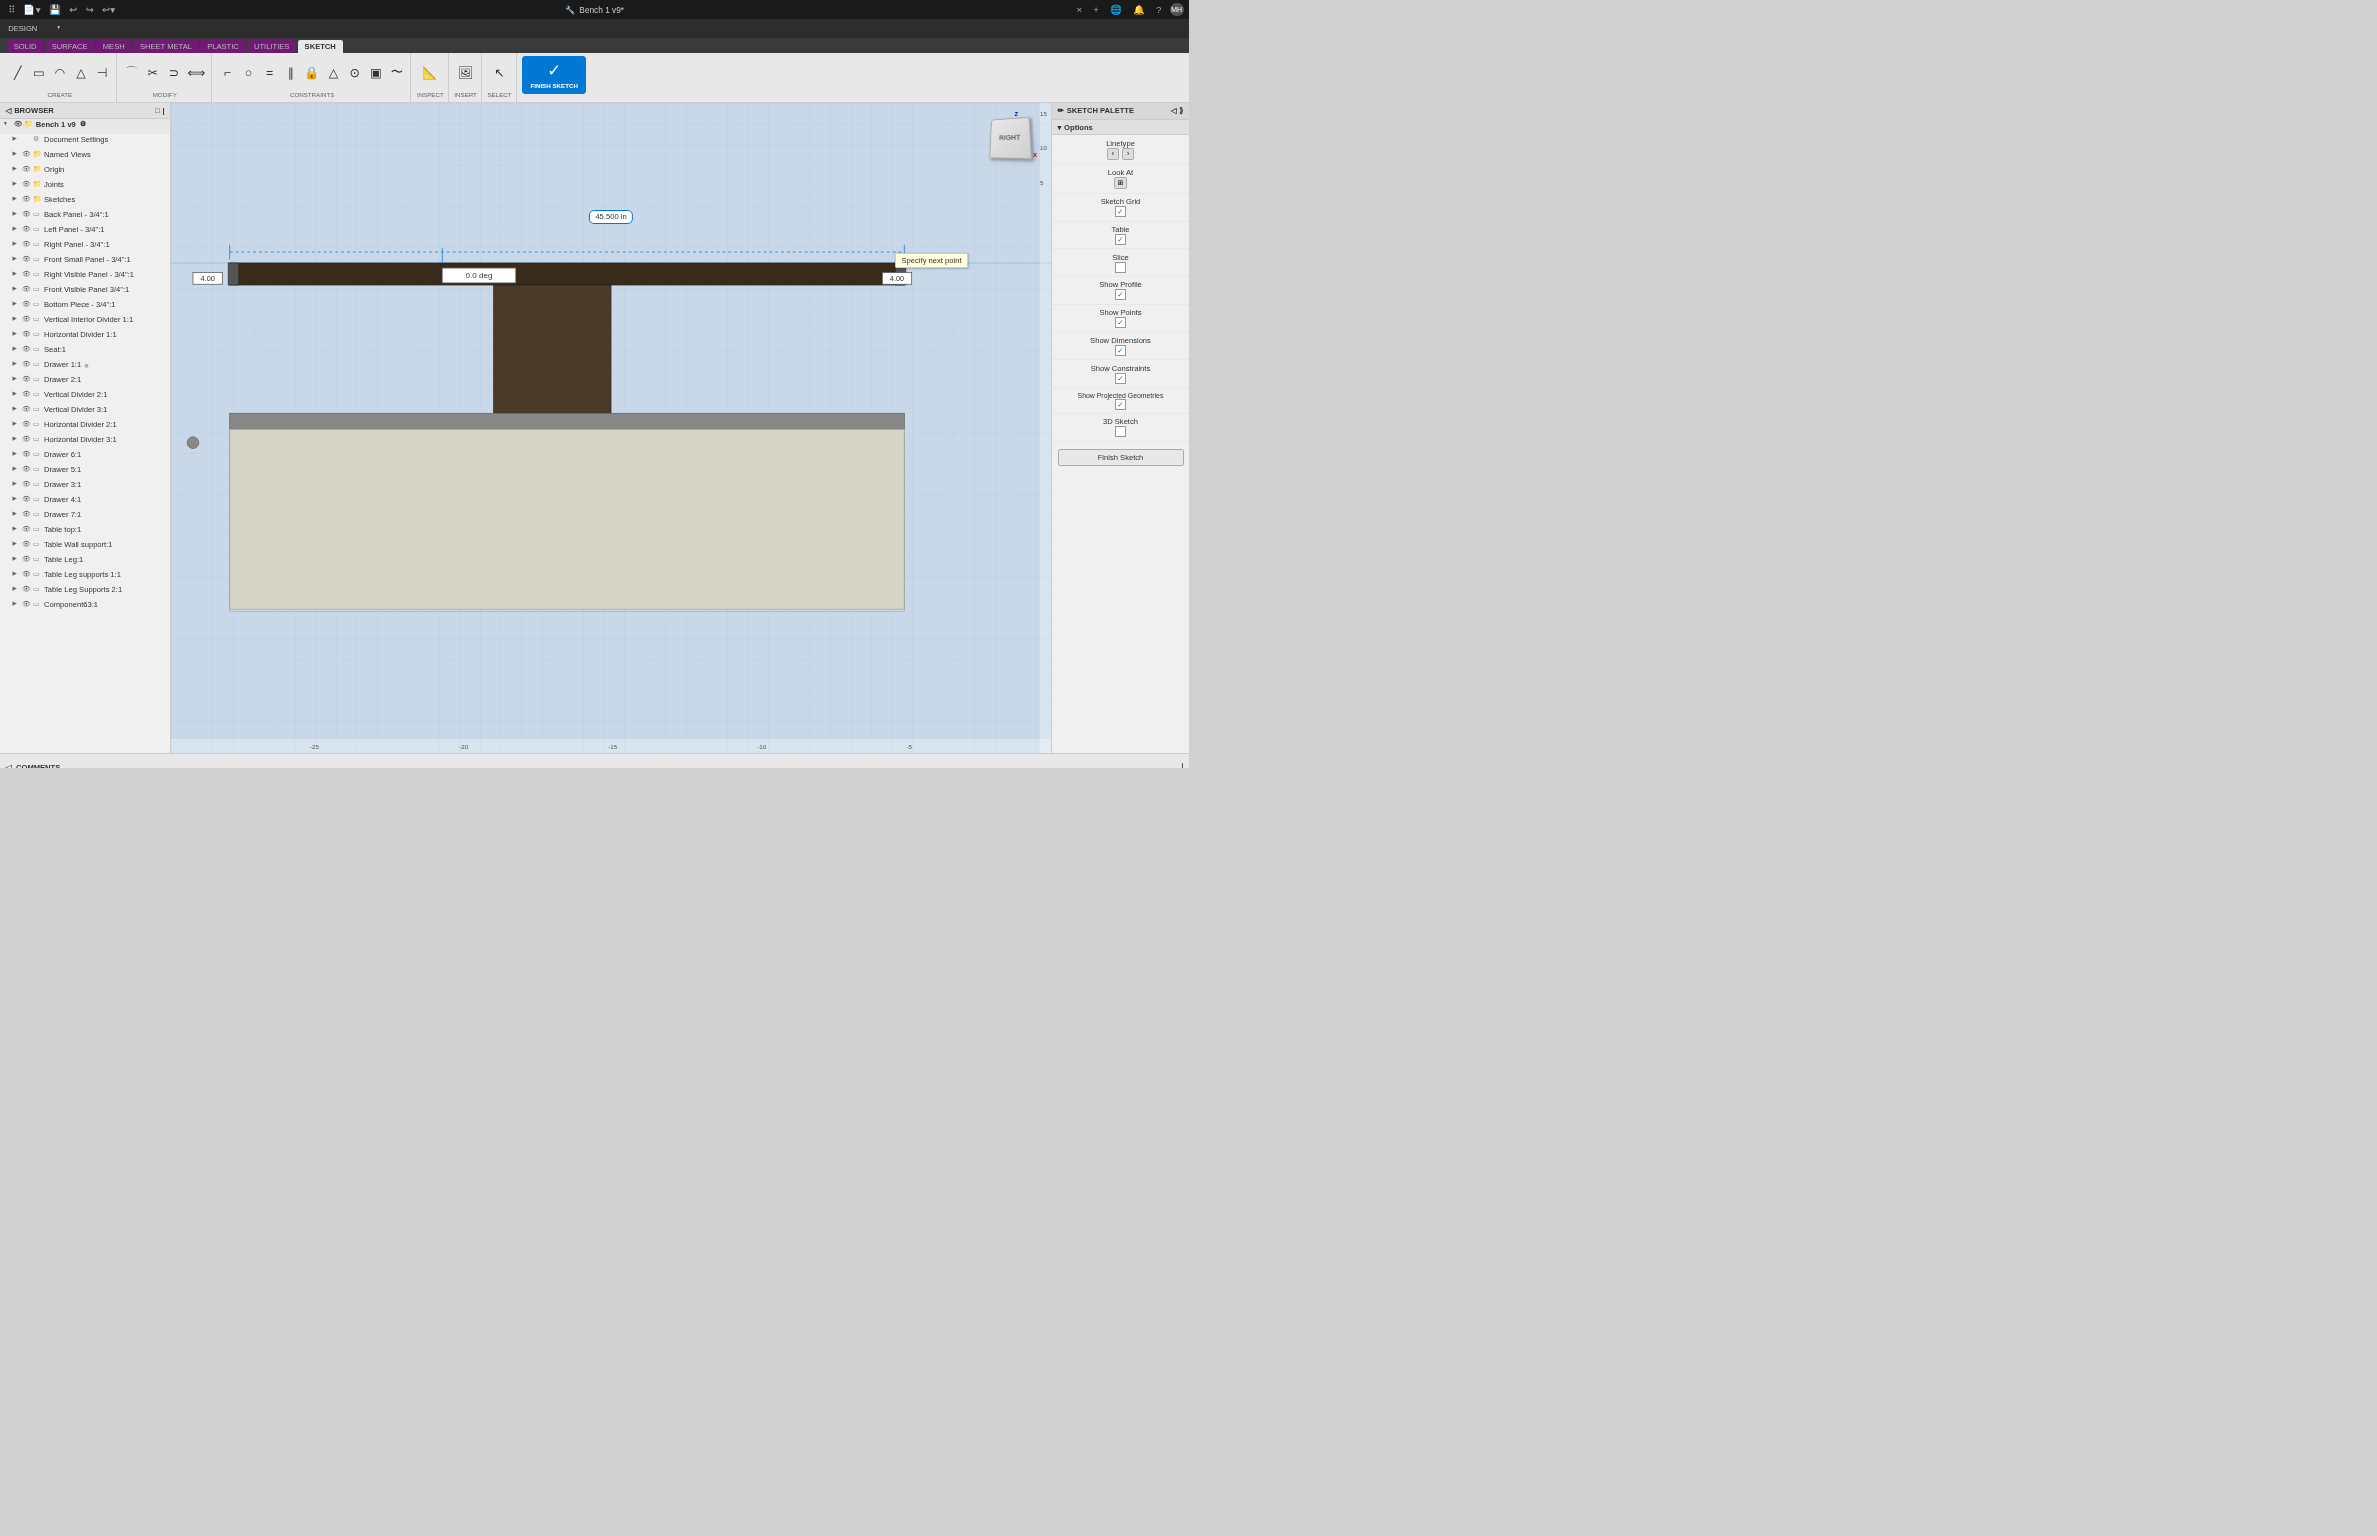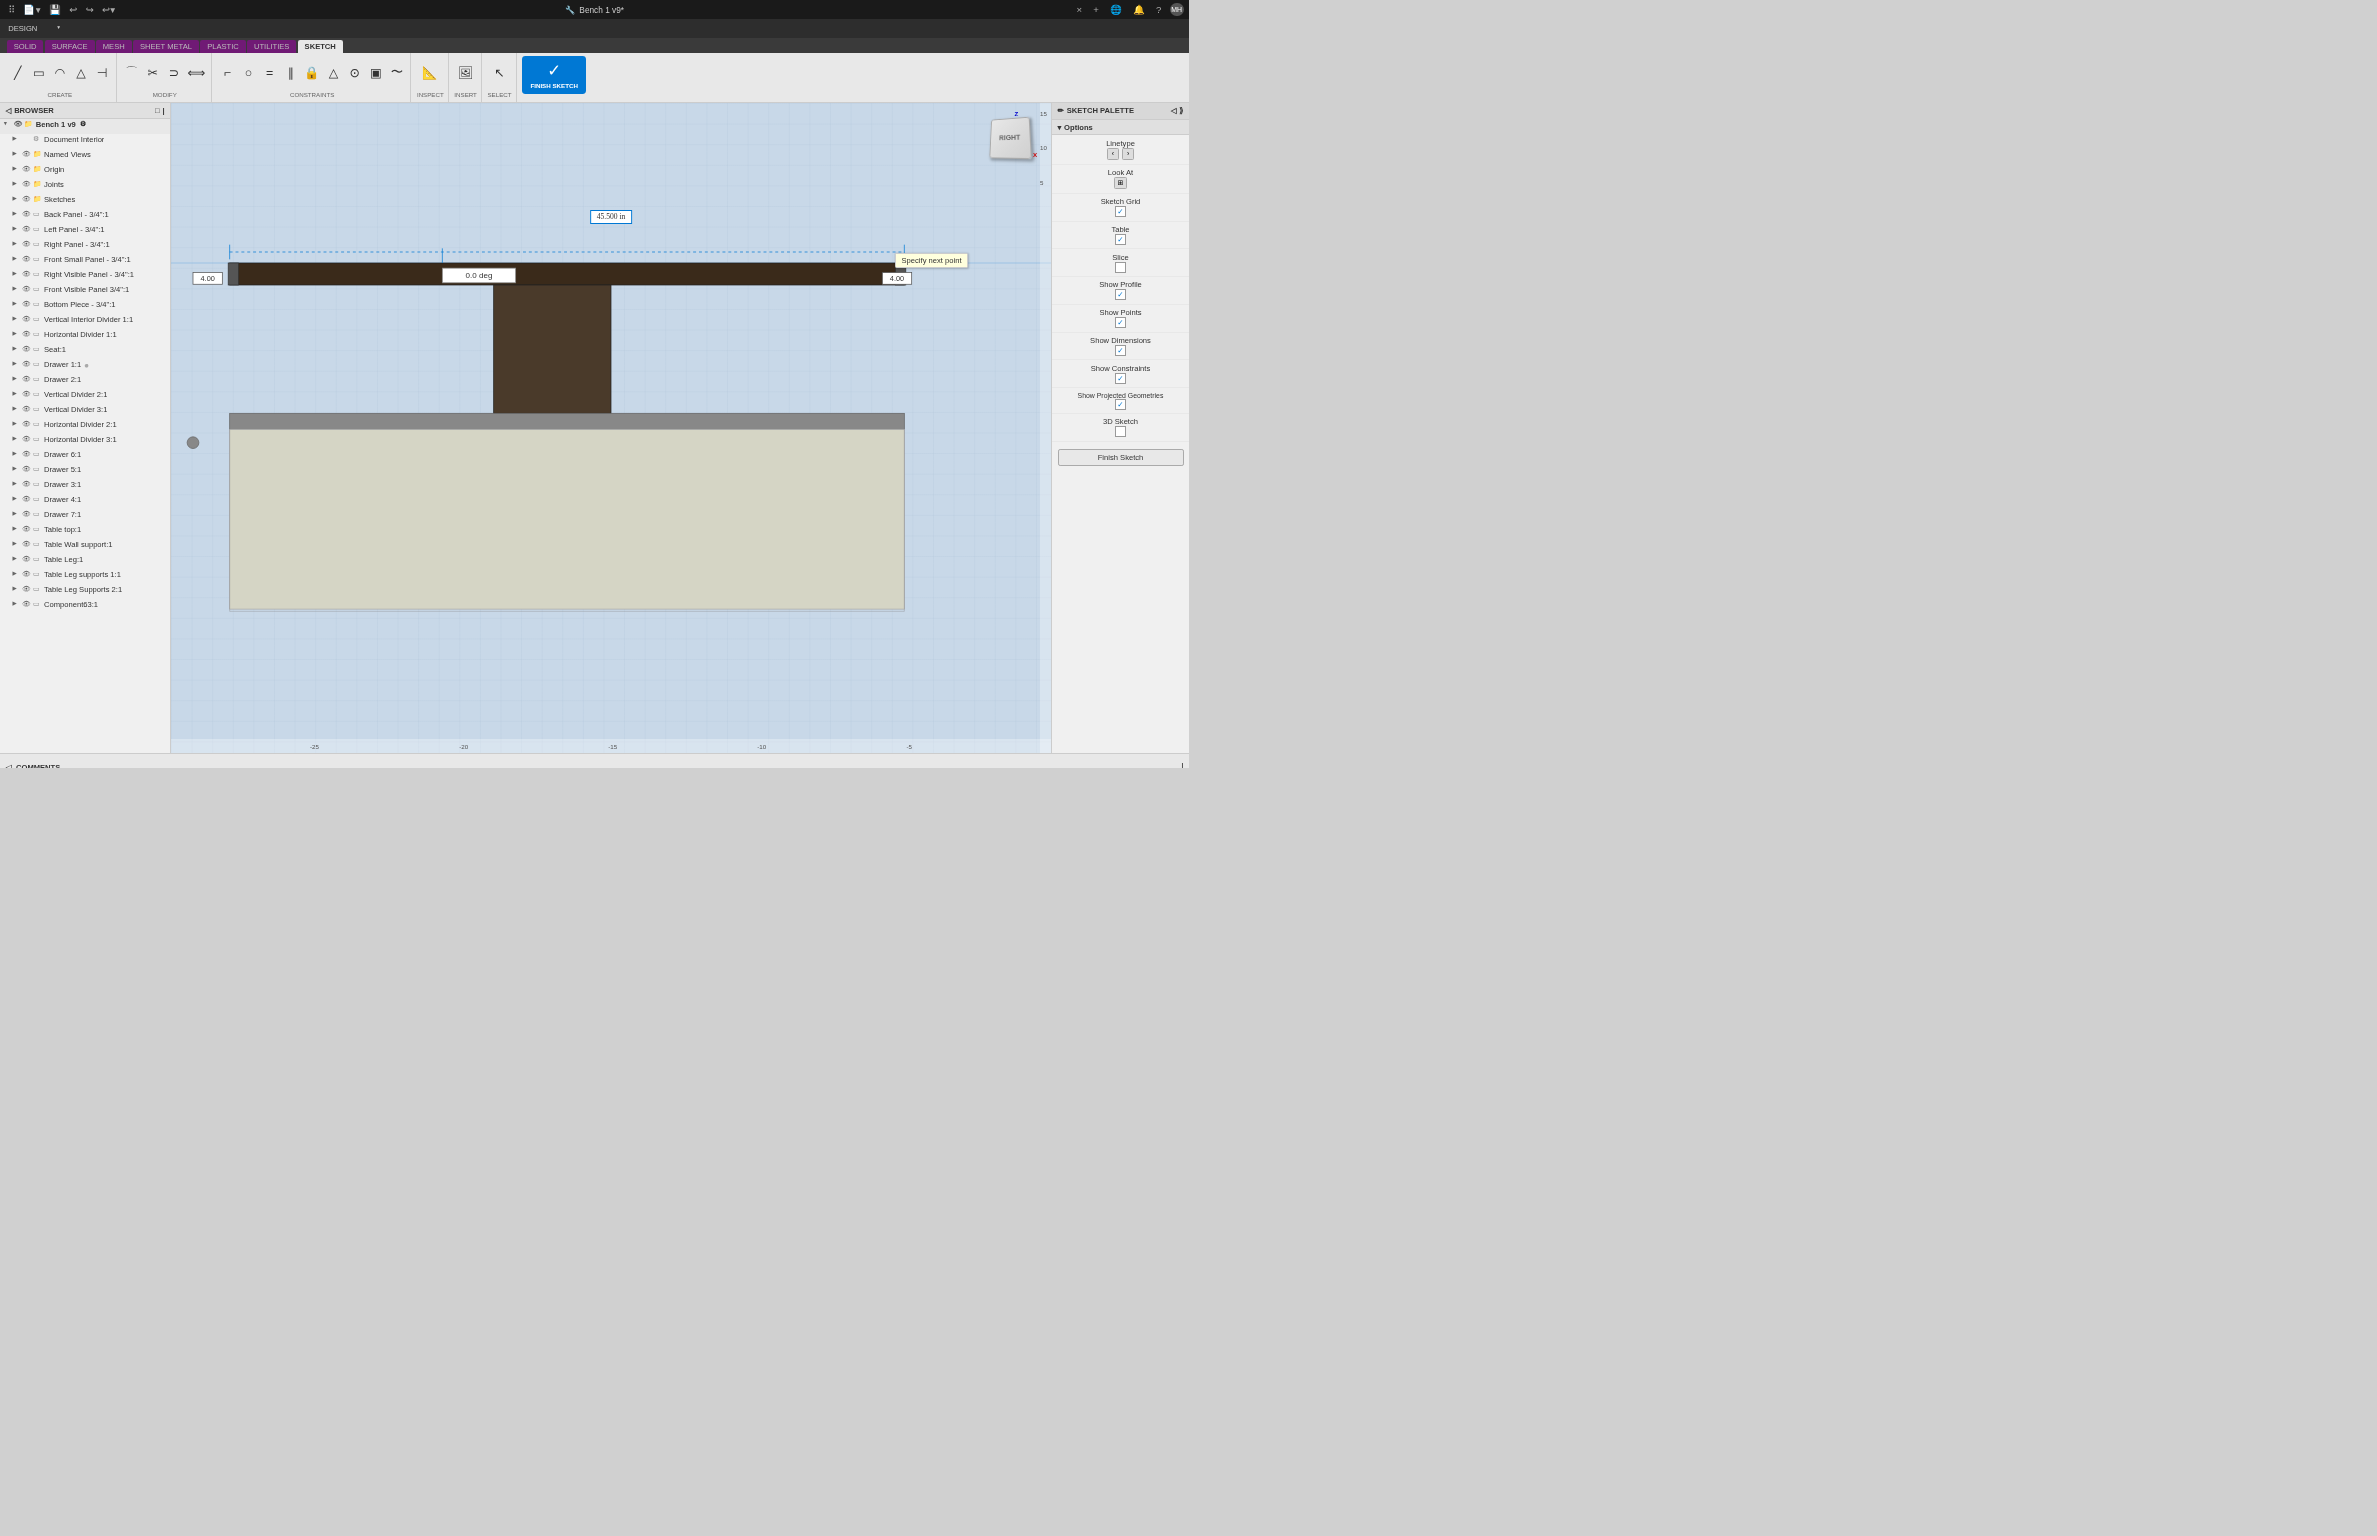--- a/index.html
+++ b/index.html
@@ -666,21 +666,21 @@
         <span class="eye-icon">👁</span>
         <span class="type-icon">📁</span>
         <span class="item-label">Bench 1 v9</span>
         <span style="font-size:6.9px;margin-left:2.8px;">⚙</span>
       </div>
 
       <div class="browser-item indent1">
         <span class="expand-arrow">▶</span>
         <span class="eye-icon"></span>
         <span class="type-icon">⚙</span>
-        <span class="item-label">Document Interior</span>
+        <span class="item-label">Document Settings</span>
       </div>
       <div class="browser-item indent1">
         <span class="expand-arrow">▶</span>
         <span class="eye-icon">👁</span>
         <span class="type-icon">📁</span>
         <span class="item-label">Named Views</span>
       </div>
       <div class="browser-item indent1">
         <span class="expand-arrow">▶</span>
         <span class="eye-icon">👁</span>
@@ -908,21 +908,21 @@
       <text x="50" y="200" text-anchor="middle" font-size="10" fill="#333">4.00</text>
 
       <rect x="970" y="188" width="40" height="16" fill="white" stroke="#555" stroke-width="1"></rect>
       <text x="990" y="200" text-anchor="middle" font-size="10" fill="#333">4.00</text>
 
       <line x1="370" y1="155" x2="370" y2="175" stroke="#0078d4" stroke-width="1"></line>
 
       <circle cx="30" cy="420" r="8" fill="#888" stroke="#666" stroke-width="1"></circle>
     </svg>
 
-    <div class="dimension-label" style="position:absolute;top:107px;left:50%;transform:translateX(-50%);background:white;border:0.7px solid #0078d4;padding:1.4px 5.5px;font-size:7.6px;border-radius:0;white-space:nowrap;z-index:5;font-family:Liberation Serif, serif;">45.500 in</div>
+    <div class="dimension-label" style="position:absolute;top:107px;left:50%;transform:translateX(-50%);background:white;border:0.7px solid #0078d4;padding:1.4px 5.5px;font-size:7.6px;border-radius:5px;white-space:nowrap;z-index:5;">45.500 in</div>
 
     <div class="tooltip-box" style="position:absolute;top:150px;right:83px;background:#ffffdd;border:0.7px solid #ccc;padding:2.1px 5.5px;font-size:7.6px;z-index:10;box-shadow:0.7px 0.7px 2.1px rgba(0,0,0,0.2);">Specify next point</div>
 
     <div class="ruler-h">
       <div style="display:flex;width:100%;justify-content:space-around;padding:0 69px;">
         <span>-25</span>
         <span>-20</span>
         <span>-15</span>
         <span>-10</span>
         <span>-5</span>

